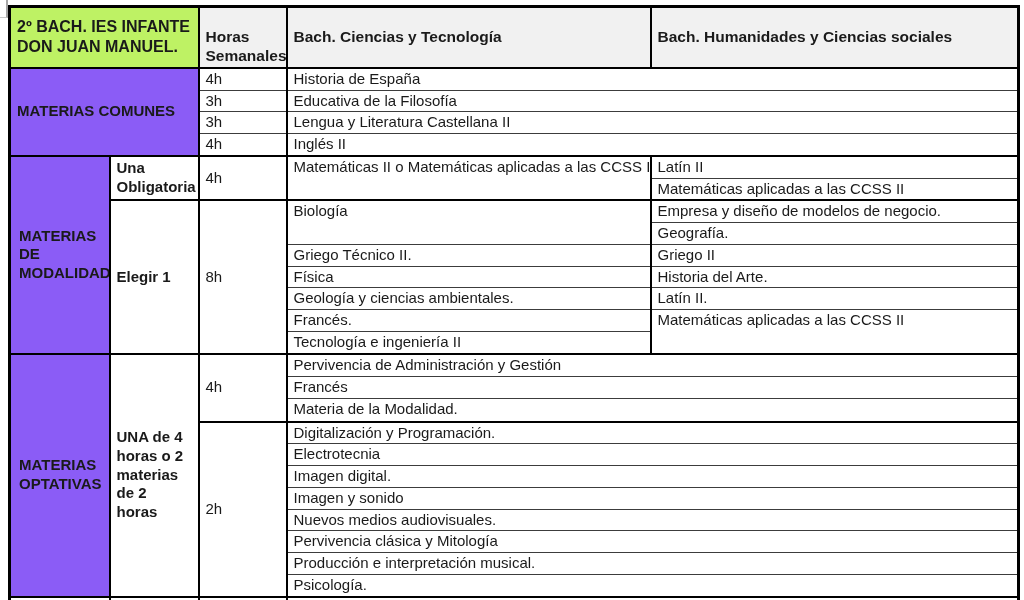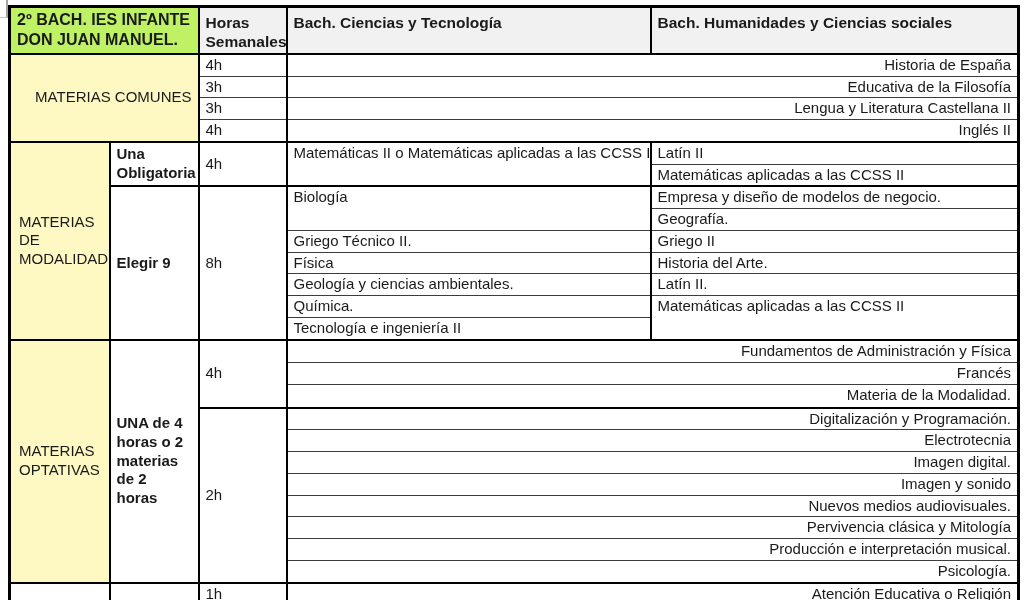--- a/index.html
+++ b/index.html
@@ -16,24 +16,24 @@
     width:1009px;table-layout:fixed;border-collapse:collapse;
     border:3px solid #000;font-size:15px;line-height:1.25;
   }
   td{
     border-top:1px solid #3c3c3c;border-bottom:1px solid #3c3c3c;
     border-left:2px solid #000;border-right:2px solid #000;
     padding:1px 6px;vertical-align:middle;overflow:hidden;
   }
   .tt td, td.tt{border-top:2.5px solid #000;}           
   .yellow{background:#bef264;font-weight:bold;font-size:16px;}
-  .ghead{background:#F1F1F1;font-weight:bold;font-size:15.5px;vertical-align:top;padding-top:5px;}
-  .section{background:#fef9c3;font-weight:normal;}
+  .ghead{background:#F1F1F1;font-weight:bold;font-size:15.5px;vertical-align:top;padding-top:19px;}
+  .section{background:#8b5cf6;font-weight:bold;}
   .bold{font-weight:bold;margin-top:31px;}
-  .center{text-align:right;}
+  .center{text-align:left;}
   .vtop{vertical-align:top;padding-top:1px;}
   .nowrap{white-space:nowrap;}
   .padl{padding-left:8px;}
 </style>
 </head>
 <body>
 
 <div class="corner-artifact"></div>
 
 <table class="schedule">
@@ -76,53 +76,53 @@
     <td rowspan="2" class="bold">Una Obligatoria</td>
     <td rowspan="2">4h</td>
     <td rowspan="2" class="vtop nowrap">Matemáticas II o Matemáticas aplicadas a las CCSS II</td>
     <td>Latín II</td>
   </tr>
   <tr style="height:22px">
     <td>Matemáticas aplicadas a las CCSS II</td>
   </tr>
 
   <tr class="tt" style="height:21px">
-    <td rowspan="7" class="bold">Elegir 9</td>
+    <td rowspan="7" class="bold">Elegir 1</td>
     <td rowspan="7">8h</td>
     <td rowspan="2" class="vtop">Biología</td>
     <td>Empresa y diseño de modelos de negocio.</td>
   </tr>
   <tr style="height:20px">
     <td>Geografía.</td>
   </tr>
   <tr style="height:21px">
     <td>Griego Técnico II.</td>
     <td>Griego II</td>
   </tr>
   <tr style="height:21px">
     <td>Física</td>
     <td>Historia del Arte.</td>
   </tr>
   <tr style="height:21px">
     <td>Geología y ciencias ambientales.</td>
     <td>Latín II.</td>
   </tr>
   <tr style="height:21px">
-    <td>Química.</td>
+    <td>Francés.</td>
     <td rowspan="2" class="vtop">Matemáticas aplicadas a las CCSS II</td>
   </tr>
   <tr style="height:21px">
     <td>Tecnología e ingeniería II</td>
   </tr>
 
   <tr class="tt" style="height:23px">
     <td rowspan="11" class="section padl">MATERIAS OPTATIVAS</td>
     <td rowspan="11" class="bold">UNA de 4 horas o 2 materias de 2 horas</td>
     <td rowspan="3">4h</td>
-    <td colspan="2" class="center">Fundamentos de Administración y Física</td>
+    <td colspan="2" class="center">Pervivencia de Administración y Gestión</td>
   </tr>
   <tr style="height:22px">
     <td colspan="2" class="center">Francés</td>
   </tr>
   <tr style="height:23px">
     <td colspan="2" class="center">Materia de la Modalidad.</td>
   </tr>
 
   <tr class="tt" style="height:20px">
     <td rowspan="8">2h</td>

